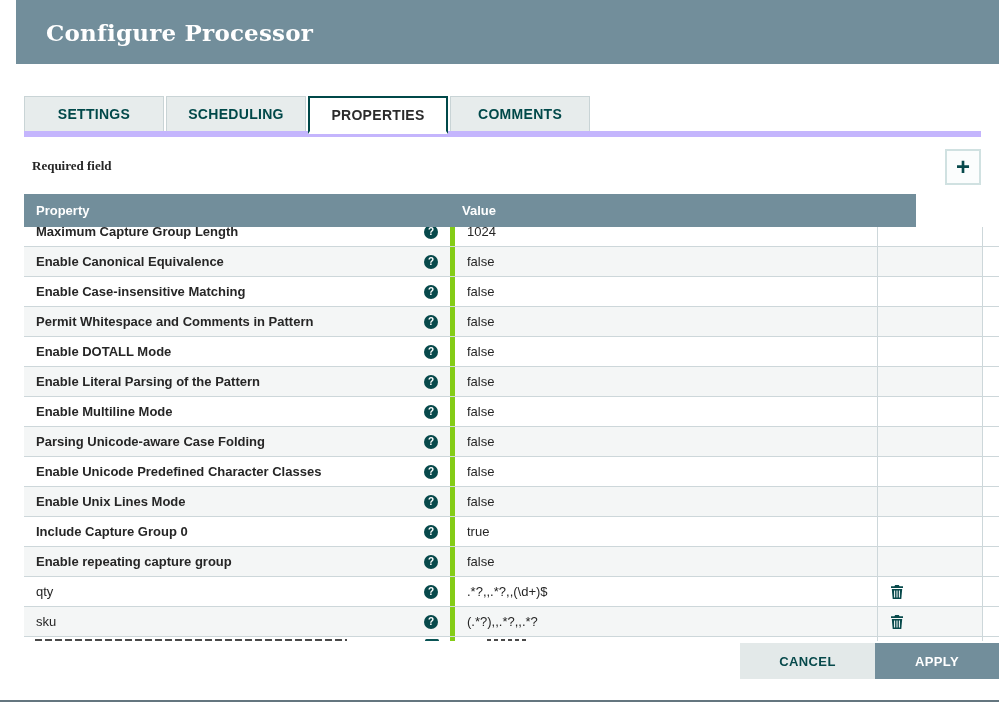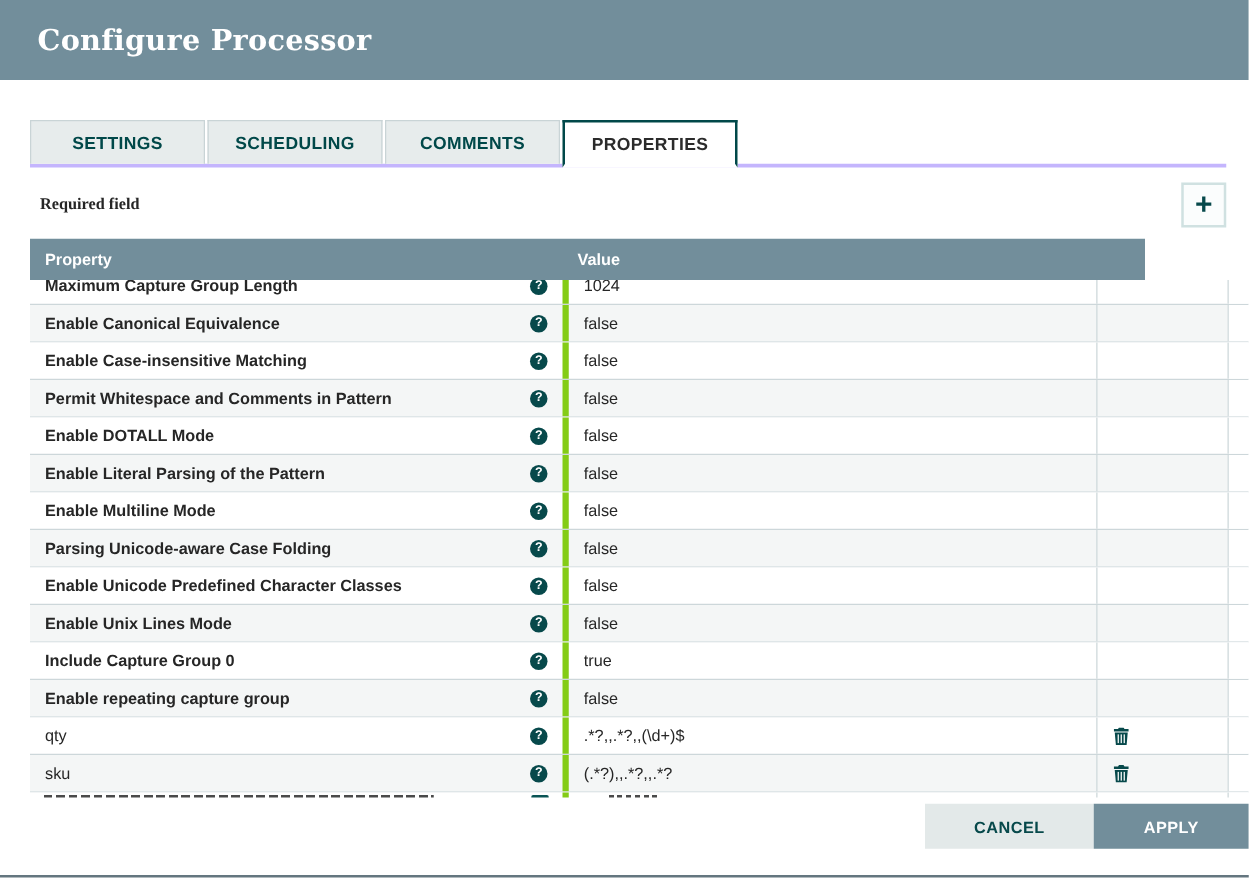--- a/index.html
+++ b/index.html
@@ -4,27 +4,27 @@
 <style>
   html,body{margin:0;padding:0;}
   body{
     width:999px;height:704px;overflow:hidden;
     font-family:"Liberation Sans",sans-serif;color:#262626;background:#fff;
   }
   .dialog{position:relative;width:999px;height:702px;background:#fff;
     border-bottom:2px solid #64767f;box-sizing:border-box;overflow:hidden;}
 
   
-  .dlg-header{height:64px;background:#728e9b;display:flex;align-items:center;padding-left:30px;}
+  .dlg-header{height:64px;background:#728e9b;display:flex;align-items:center;padding-left:30px;margin-left:16px;}
   .dlg-title{font-family:"DejaVu Serif",serif;font-weight:bold;font-size:23px;color:#fff;letter-spacing:.2px;}
 
   .content{padding:0 18px 0 24px;}
 
   
-  .tabs{margin-top:32px;display:flex;border-bottom:3px solid #c4b5fd;align-items:flex-end;}
+  .tabs{margin-top:32px;display:flex;border-bottom:6px solid #c4b5fd;align-items:flex-end;}
   .tab{width:140px;height:35px;margin-right:2px;display:flex;align-items:center;justify-content:center;
     background:#e7ecec;border:1px solid #c9d4d6;border-bottom:none;color:#004849;
     font-weight:bold;font-size:14px;letter-spacing:.3px;box-sizing:border-box;cursor:pointer;}
   .tab.active{background:#fff;border:2px solid #004849;border-bottom:3px solid #fff;
     margin-bottom:-3px;height:38px;color:#2b2b2b;}
 
   
   .toolbar{position:relative;height:57px;}
   .required{position:absolute;left:8px;top:21px;font-size:13px;font-weight:bold;font-family:Liberation Serif, serif;}
   .add-btn{position:absolute;right:0;top:12px;width:36px;height:36px;background:#fbfdfd;
@@ -73,22 +73,22 @@
 
   <div class="dlg-header">
     <span class="dlg-title">Configure Processor</span>
   </div>
 
   <div class="content">
 
     <div class="tabs">
         <div class="tab">SETTINGS</div>
         <div class="tab">SCHEDULING</div>
+        <div class="tab active">PROPERTIES</div>
         <div class="tab">COMMENTS</div>
-        <div class="tab active">PROPERTIES</div>
       </div>
 
     <div class="toolbar">
       <span class="required">Required field</span>
       <div class="add-btn">
         <span>+</span>
       </div>
     </div>
 
     <div class="ptable">

